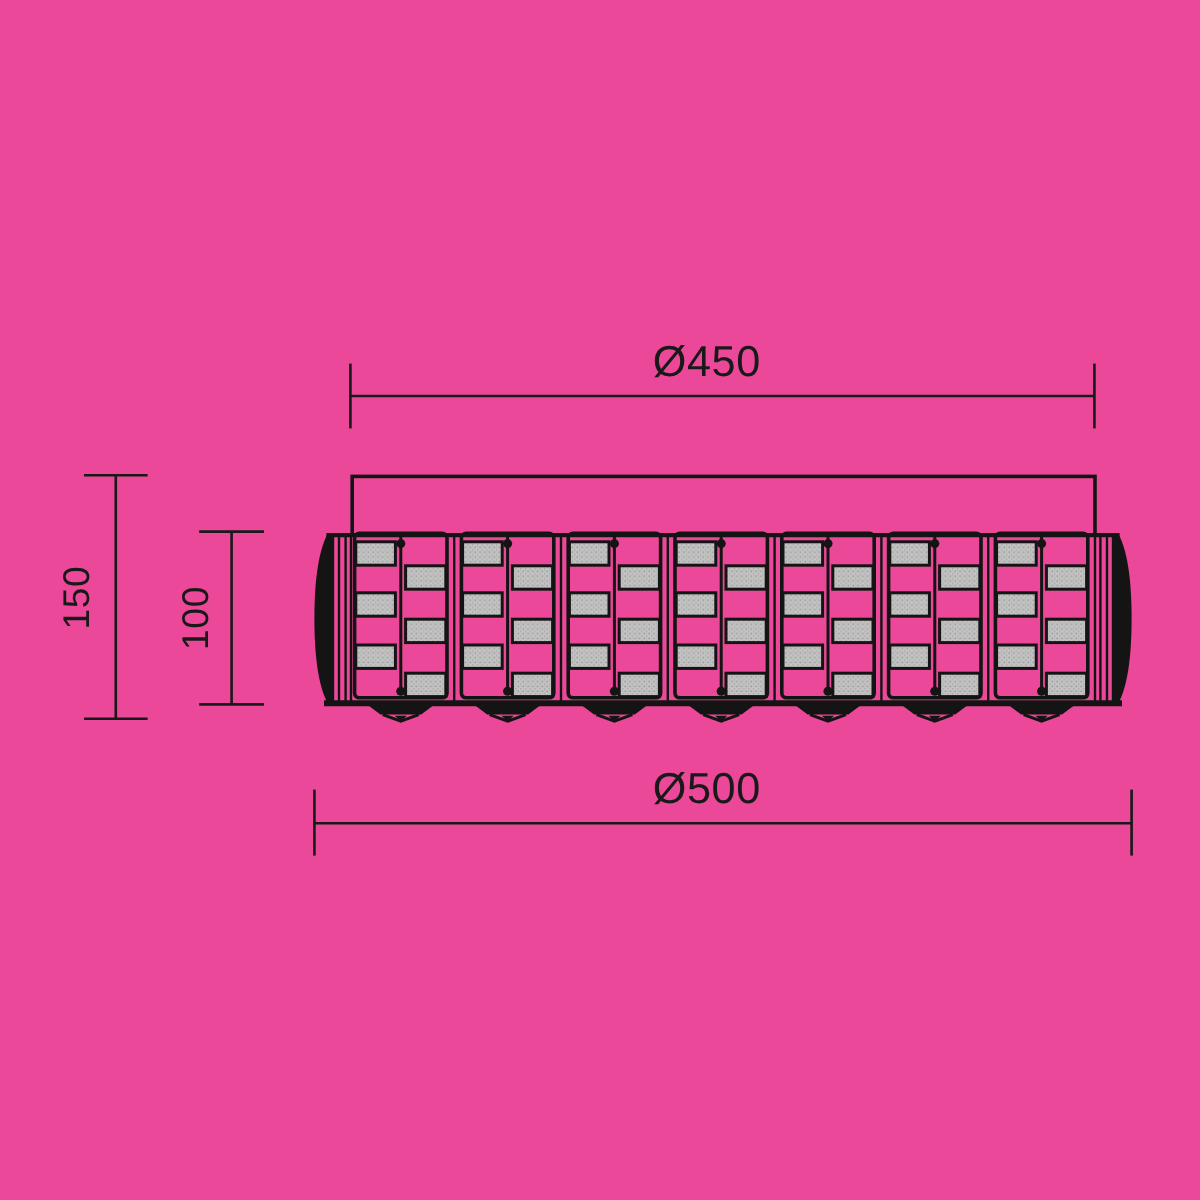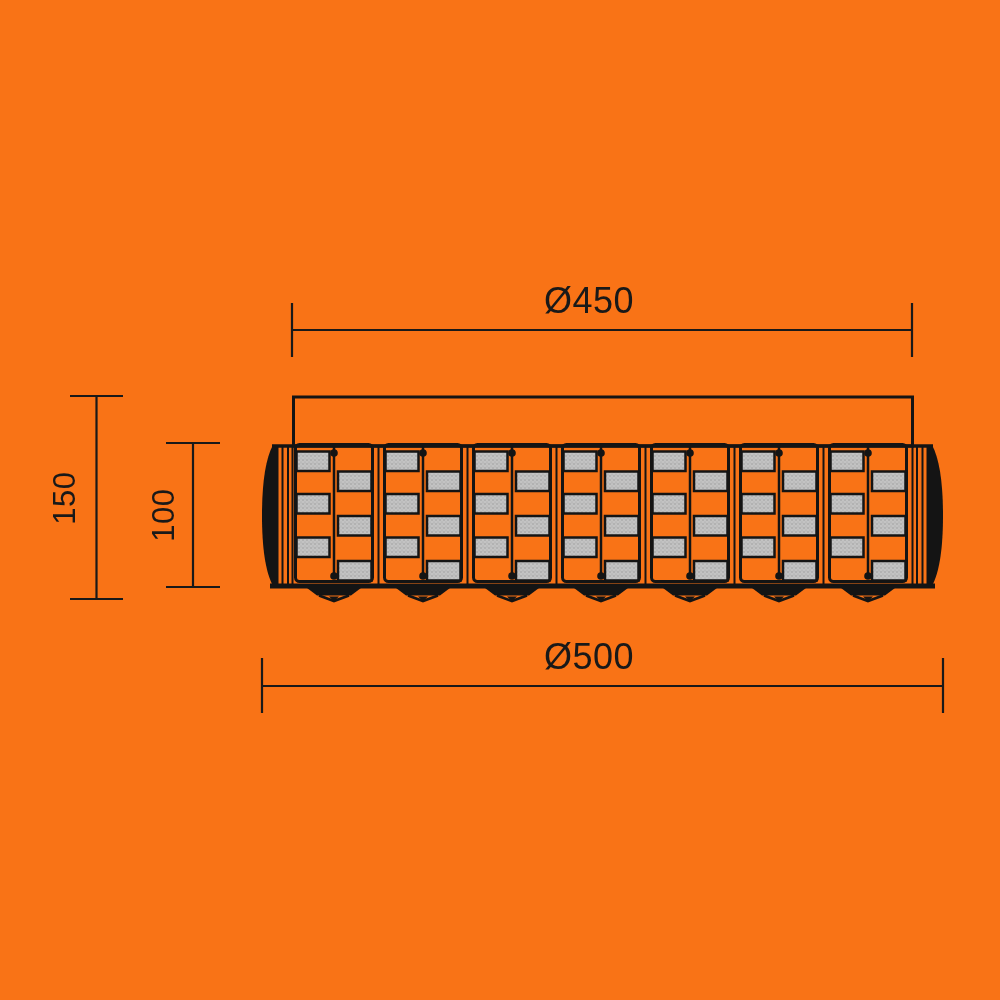--- a/index.html
+++ b/index.html
@@ -5,21 +5,21 @@
   html, body {
     margin: 0;
     padding: 0;
     background: #cdcdcd;
     font-family: "Liberation Sans", sans-serif;
   }
   .canvas {
     position: relative;
     width: 1000px;
     height: 1000px;
-    background: #f97316;
+    background: #ec4899;
     overflow: hidden;
   }
   svg { display: block; }
   .dim-line  { stroke: #191919; stroke-width: 2.2; fill: none; }
   .dim-label {
     fill: #191919;
     font-family: "Liberation Sans", sans-serif;
     font-size: 36px;
     letter-spacing: 0.5px;
   }

